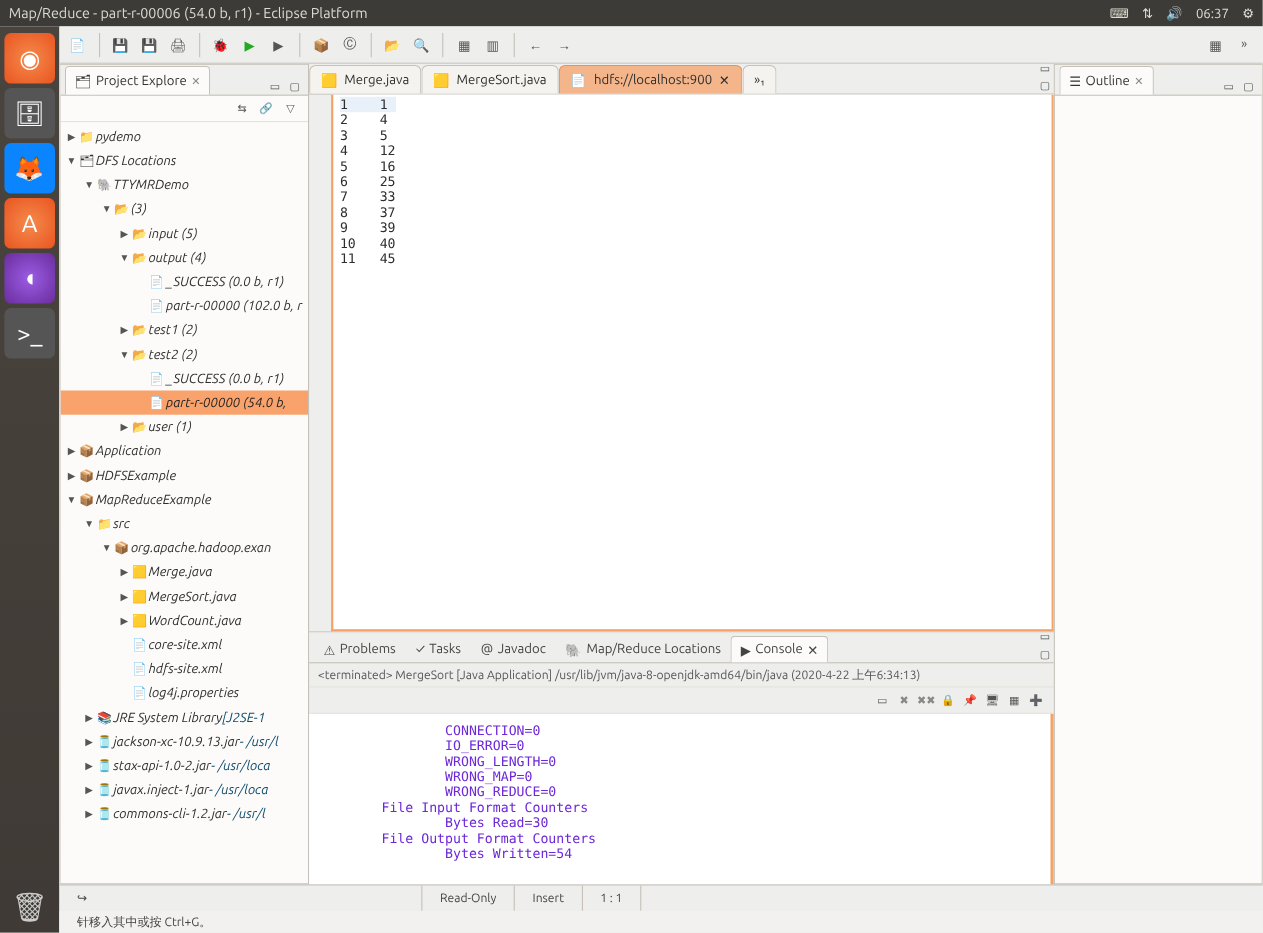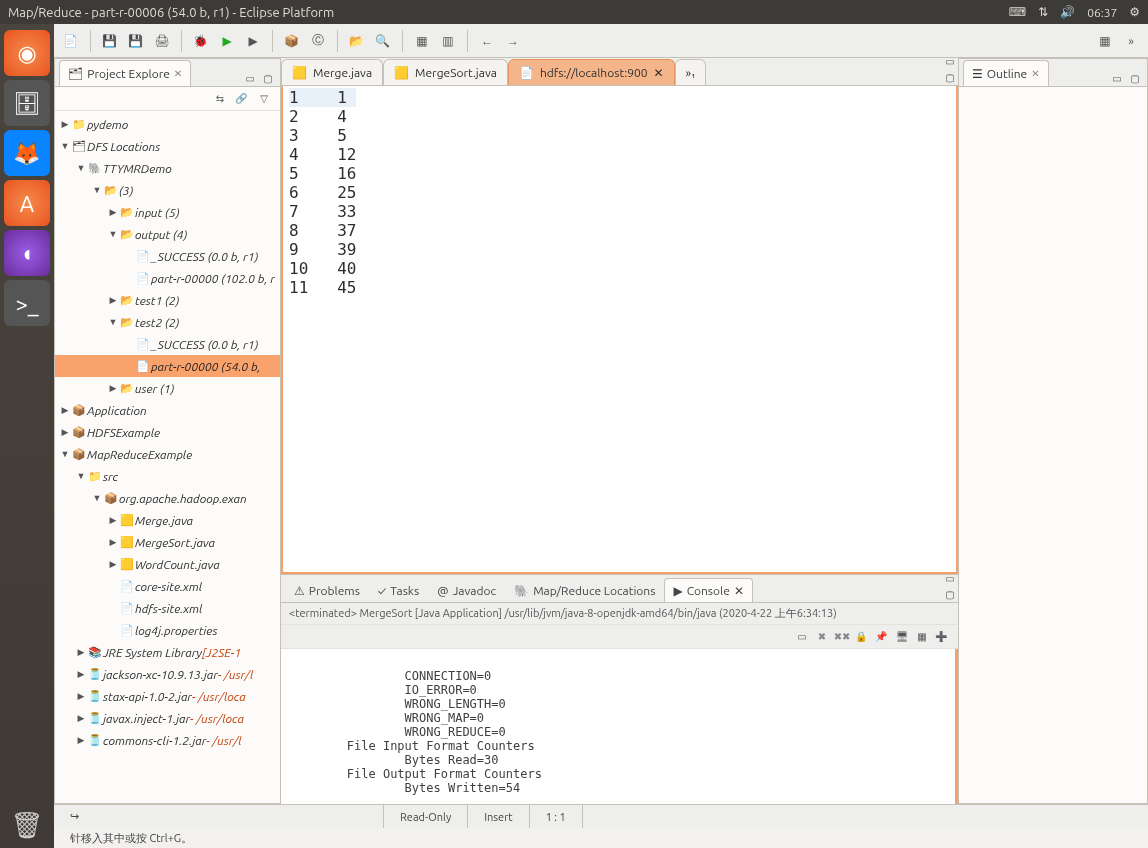--- a/index.html
+++ b/index.html
@@ -37,40 +37,40 @@
 .ctl { width: 16px; height: 16px; font-size: 10px; color: #555; display: flex; align-items: center; justify-content: center; }
 
 .explorer { width: 227px; }
 .explorer-toolbar { height: 24px; display: flex; justify-content: flex-end; align-items: center; gap: 6px; padding-right: 8px; border-bottom: 1px solid #e5e2da; }
 .tree { flex: 1; overflow: auto; padding: 2px 0; }
 .tree-item { display: flex; align-items: center; height: 22px; white-space: nowrap; padding-right: 4px; }
 .tree-item.selected { background: #f9a26c; color: #222; }
 .twist { width: 12px; text-align: center; color: #555; font-size: 9px; }
 .ticon { width: 16px; font-size: 11px; text-align: center; }
 .tlabel { font-size: 12px; font-style: italic; }
-.gray { color: #c2410c; }
+.gray { color: #0c4a6e; }
 
 .center { flex: 1; display: flex; flex-direction: column; }
 .editor-tabs { height: 28px; display: flex; align-items: flex-end; background: #eeeeec; border-bottom: 1px solid #c5c1b9; }
 .etab { height: 26px; padding: 0 10px; display: flex; align-items: center; gap: 6px; border: 1px solid #c5c1b9; border-bottom: none; border-radius: 6px 6px 0 0; background: #f5f3ef; font-size: 12px; }
 .etab.active { background: #f5b58a; border-color: #e5935b; }
-.editor-body { flex: 1; display: flex; border: 2px solid #f5a269; border-top: none; background: #fff; font-family: "DejaVu Sans Mono", monospace; font-size: 16px; padding: 2px 6px; overflow: auto; }
+.editor-body { flex: 1; display: flex; border: 2px solid #f5a269; border-top: none; background: #fff; font-family: "DejaVu Sans Mono", monospace; font-size: 12px; padding: 2px 6px; overflow: auto; margin-left: 20px; }
 .editor-line { white-space: pre; }
 .editor-line.hl { background: #e8f0fa; }
 
 .outline { width: 190px; }
 .outline-body { padding: 6px 8px; font-size: 12px; color: #333; }
 
 .bottom-panels { height: 230px; border-top: 1px solid #c5c1b9; display: flex; flex-direction: column; }
 .bpanel-tabs { height: 28px; display: flex; align-items: flex-end; padding-left: 4px; background: #eeeeec; border-bottom: 1px solid #c5c1b9; }
 .btab { height: 24px; padding: 0 8px; display: flex; align-items: center; gap: 4px; font-size: 12px; color: #444; border: 1px solid transparent; border-bottom: none; border-radius: 4px 4px 0 0; }
 .btab.active { background: #fcfbf9; border-color: #c5c1b9; }
 .console-header { height: 22px; padding: 2px 8px; font-size: 11px; color: #555; border-bottom: 1px solid #e5e2da; display: flex; align-items: center; }
 .console-toolbar { height: 24px; display: flex; justify-content: flex-end; align-items: center; gap: 4px; padding-right: 8px; border-bottom: 1px solid #e5e2da; }
-.console-body { flex: 1; overflow: auto; background: #fff; font-family: "DejaVu Sans Mono", monospace; font-size: 12px; padding: 20px 8px; color: #404040; white-space: pre; border-right: 3px solid #f5a269;}
+.console-body { flex: 1; overflow: auto; background: #fff; font-family: "DejaVu Sans Mono", monospace; font-size: 12px; padding: 8px 8px; color: #6d28d9; white-space: pre; border-right: 3px solid #f5a269;}
 
 .statusbar { height: 24px; border-top: 1px solid #c5c1b9; display: flex; align-items: center; font-size: 11px; color: #444; }
 .statusbar .cell { padding: 0 16px; border-right: 1px solid #c5c1b9; height: 100%; display: flex; align-items: center; }
 .statusbar .cell:first-child { width: 330px; }
 
 .hintbar { height: 20px; background: #f2f1ef; font-size: 11px; color: #444; padding-left: 16px; display: flex; align-items: center; }
 </style>
 </head>
 <body>
 

